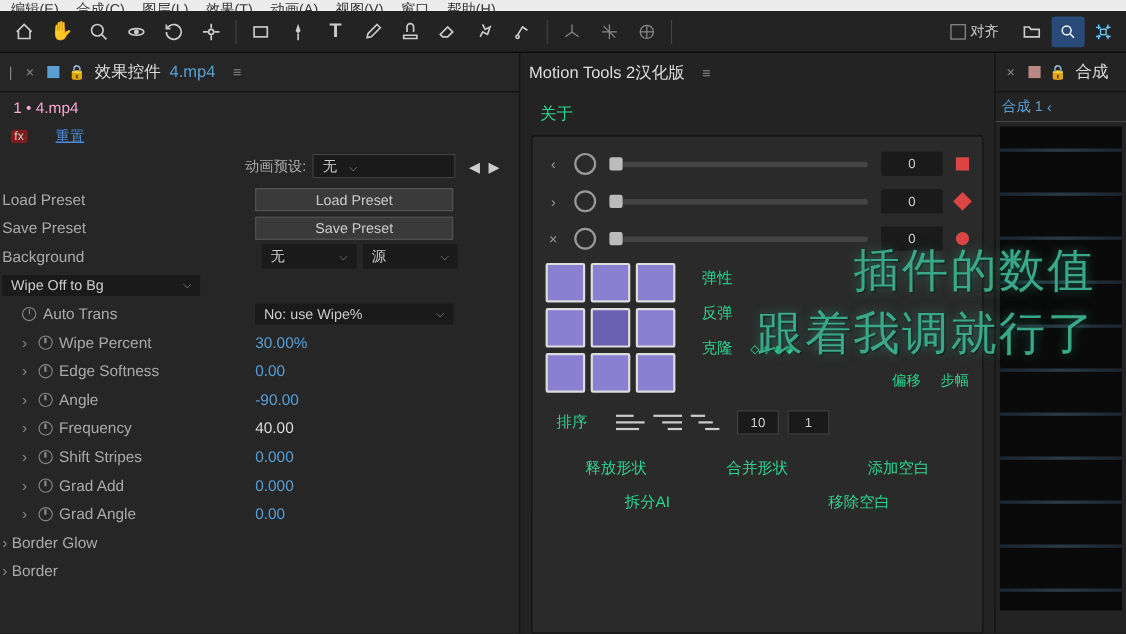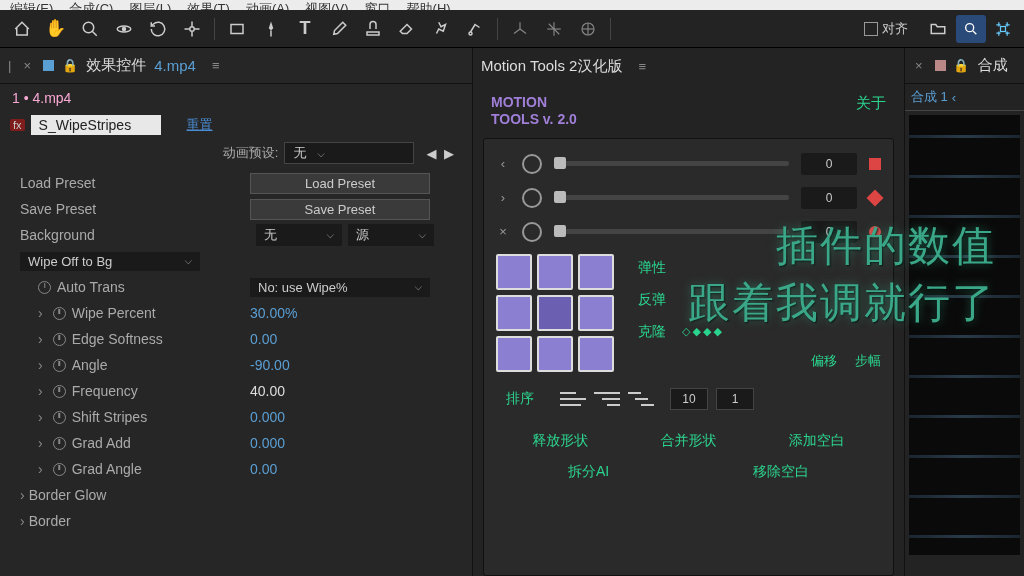--- a/index.html
+++ b/index.html
@@ -68,21 +68,21 @@
 .breadcrumb { padding: 6px 12px; color: #f9a8d4; font-size: 14px; }
 .effect-header { display: flex; align-items: center; padding: 3px 10px; gap: 6px; }
 .fx-badge { background:#7f1d1d; color:#ccc; font-size:11px; padding:0 3px; border-radius:2px; display:flex; align-items:center; }
 .effect-name-box { background: #e8e8e8; color: #222; padding: 2px 8px; font-size: 14px; min-width: 130px; }
 .reset-link { color: #4a8dd4; margin-left: 20px; font-size: 13px; text-decoration: underline; }
 .anim-preset-row { display: flex; align-items: center; padding: 4px 10px; gap: 6px; justify-content: flex-end; }
 .anim-preset-label { color: #aaa; font-size: 13px; }
 .anim-preset-sel { background: #1a1a1a; border: 1px solid #444; color: #ccc; padding: 1px 8px; width: 130px; font-size: 13px; }
 .nav-arrows { color: #ccc; font-size: 13px; letter-spacing: 2px; padding: 0 6px; }
 .prop-list { padding: 2px 0 0 0; }
-.prop-row { display: flex; align-items: center; height: 26px; padding: 0 20px; }
+.prop-row { display: flex; align-items: center; height: 26px; padding: 0 2px; }
 .prop-label { width: 230px; color: #aaa; font-size: 14px; }
 .prop-label.sub { padding-left: 18px; display:flex; align-items:center; gap:6px; }
 .stopwatch { width: 13px; height: 13px; border: 1.5px solid #888; border-radius: 50%; display: inline-block; position: relative; }
 .stopwatch::after { content:''; position:absolute; width:1.5px; height:5px; background:#888; top:1px; left:50%; transform:translateX(-50%); }
 .wide-btn { background: #3a3a3a; border: 1px solid #555; color: #ccc; padding: 2px 10px; width: 180px; text-align: center; font-size: 13px; }
 .dropdown-sel { background: #1a1a1a; border: none; color: #ccc; padding: 2px 8px; width: 180px; font-size: 13px; display:flex; justify-content:space-between; align-items:center; }
 .dropdown-narrow { width: 86px; }
 .dropdown-arrow { color:#888; font-size:10px; }
 .bg-row .dropdown-sel { width: 86px; }
 .bg-row { gap: 6px; }
@@ -292,21 +292,20 @@
       <span class="tab-x">×</span>
       <div class="tab-square"></div>
       <span class="tab-lock">🔒</span>
       <span class="tab-title">效果控件</span>
       <span class="tab-file">4.mp4</span>
       <span class="tab-menu">≡</span>
     </div>
     <div class="breadcrumb">1 • 4.mp4</div>
     <div class="effect-header">
       <span class="fx-badge">fx</span>
-      <div class="effect-name-box">S_WipeStripes</div>
       <span class="reset-link">重置</span>
     </div>
     <div class="anim-preset-row">
       <span class="anim-preset-label">动画预设:</span>
       <div class="anim-preset-sel"><span>无</span> &nbsp; <span class="dropdown-arrow">⌵</span></div>
       <span class="nav-arrows">◀ ▶</span>
     </div>
     <div class="prop-list">
       <div class="prop-row">
           <div class="prop-label">Load Preset</div>
@@ -407,21 +406,20 @@
         </div>
     </div>
   </div>
 
   <div class="panel-mid">
     <div class="panel-tabs">
       <span class="tab-title" style="color:#ddd;font-size:15px">Motion Tools 2汉化版</span>
       <span class="tab-menu">≡</span>
     </div>
     <div class="mt-header">
-      <div class="mt-title"><span>MOTION</span><br><span>TOOLS v. 2.0</span></div>
       <div class="mt-about">关于</div>
     </div>
     <div class="mt-body">
       <div class="ease-row">
         <span class="ease-arrow">‹</span>
         <div class="ease-circle"></div>
         <div class="ease-slider"></div>
         <div class="ease-val">0</div>
         <div class="ease-key key-sq"></div>
       </div>

